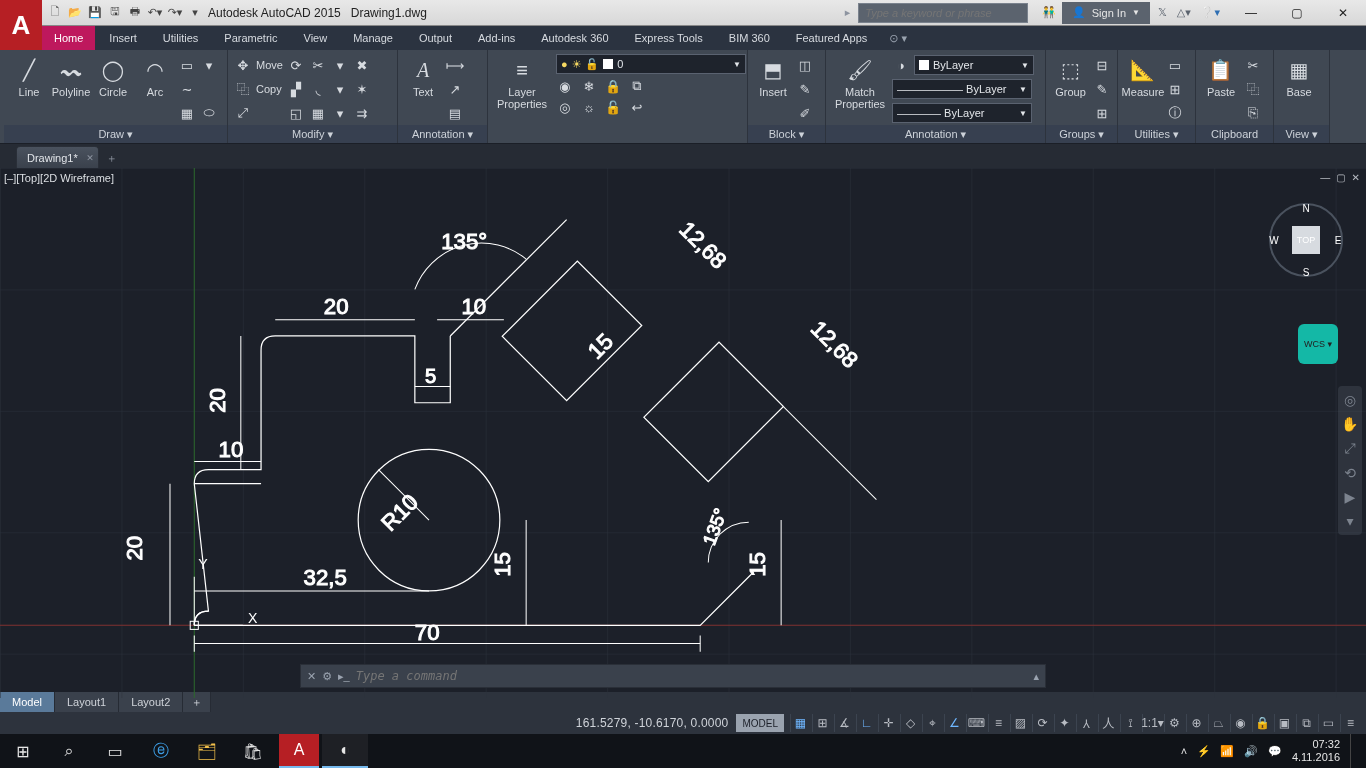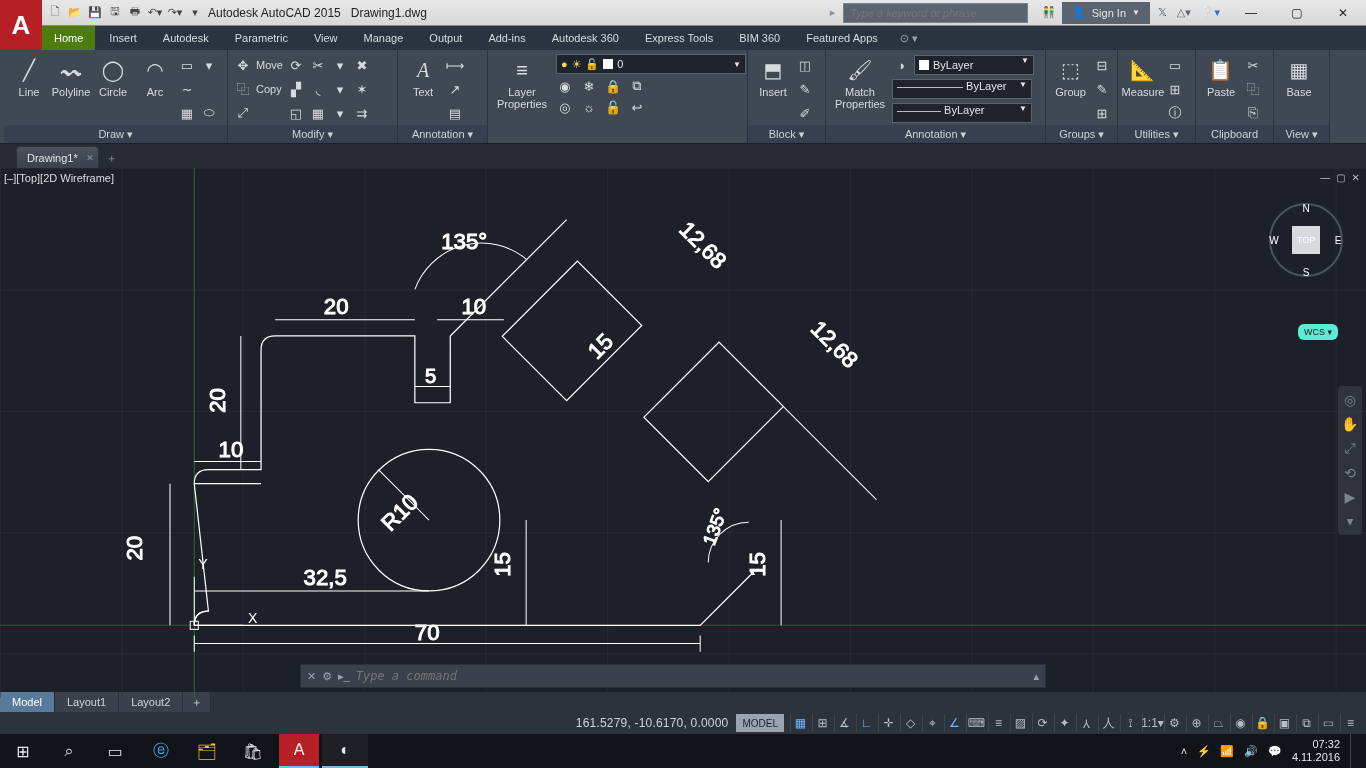--- a/index.html
+++ b/index.html
@@ -3,59 +3,59 @@
 <meta charset="utf-8">
 <style>
 * { box-sizing: border-box; margin: 0; padding: 0; font-family: 'Segoe UI', Tahoma, sans-serif; }
 body { width: 1366px; height: 768px; overflow: hidden; background: #1c2029; color: #ccc; font-size: 11px; }
 
 
 .titlebar { height: 26px; background: linear-gradient(#e8e8e8,#d8d8d8); display: flex; align-items: center; border-bottom: 1px solid #888; }
 .qat { display: flex; align-items: center; gap: 2px; padding: 0 4px; }
 .qat-btn { width: 18px; height: 18px; display: flex; align-items: center; justify-content: center; color: #444; font-size: 11px; }
 .title-center { flex: 1; text-align: left; color: #222; font-size: 12px; }
-.title-search { width: 185px; height: 20px; background: #5b636e; border: 1px solid #7a828d; color: #cfd3d9; font-style: italic; font-size: 11px; padding: 0 6px; margin: 0 8px; }
+.title-search { width: 170px; height: 20px; background: #5b636e; border: 1px solid #7a828d; color: #cfd3d9; font-style: italic; font-size: 11px; padding: 0 6px; margin: 0 8px; }
 .title-signin { display: flex; align-items: center; gap: 6px; background: #5b636e; height: 22px; padding: 0 10px; color: #e6e6e6; font-size: 11px; }
 .title-extras { display: flex; align-items: center; gap: 10px; padding: 0 8px; color: #5b636e; }
 .win-controls { display: flex; margin-left: auto; }
 .win-btn { width: 46px; height: 26px; display: flex; align-items: center; justify-content: center; color: #222; font-size: 12px; }
 
 
 .ribbon-tabs { height: 24px; background: #2b3340; display: flex; align-items: stretch; padding-left: 42px; gap: 2px; }
 .app-logo { position: absolute; top: 0; left: 0; width: 42px; height: 50px; background: #b61f24; color: #fff; display: flex; align-items: center; justify-content: center; font-size: 26px; font-weight: bold; z-index: 5; }
 .ribbon-tab { padding: 0 12px; display: flex; align-items: center; color: #d7dbe0; font-size: 11px; }
-.ribbon-tab.active { background: #4d7c0f; color: #fff; }
+.ribbon-tab.active { background: #be185d; color: #fff; }
 .ribbon-end { margin-left: 8px; display: flex; align-items: center; color: #9aa3af; font-size: 11px; gap: 4px; }
 
 
 .ribbon { height: 94px; background: #404853; display: flex; border-bottom: 1px solid #1b1f27; position: relative; padding-left: 4px;}
 .panel { display: flex; flex-direction: column; border-right: 1px solid #2d333d; }
 .panel-body { flex: 1; display: flex; align-items: flex-start; padding: 4px 6px 0; gap: 4px; }
 .panel-title { height: 18px; background: #374050; display: flex; align-items: center; justify-content: center; color: #cdd2d9; font-size: 11px; gap: 4px; }
 .big-btn { display: flex; flex-direction: column; align-items: center; color: #d7dbe0; font-size: 11px; width: 38px; gap: 2px; padding-top: 2px;}
 .big-btn .ico { width: 28px; height: 28px; display: flex; align-items: center; justify-content: center; font-size: 20px; color: #d7dbe0; }
 .small-grid { display: grid; grid-template-rows: repeat(3, 22px); gap: 2px; }
 .small-row { display: flex; align-items: center; gap: 4px; color: #d7dbe0; font-size: 11px; }
 .small-ico { width: 18px; height: 18px; display: inline-flex; align-items: center; justify-content: center; color: #d7dbe0; font-size: 13px; }
 .layer-combo { width: 190px; height: 20px; background: #1e232c; border: 1px solid #5a6270; display: flex; align-items: center; padding: 0 4px; gap: 4px; color: #e3e6ea; }
-.prop-combo { width: 120px; height: 20px; background: #1e232c; border: 1px solid #5a6270; display: flex; padding: 0 4px; color: #e3e6ea; justify-content: space-between; }
+.prop-combo { width: 120px; height: 20px; background: #1e232c; border: 1px solid #5a6270; display: flex; align-items: center; padding: 0 4px; color: #e3e6ea; justify-content: space-between; }
 
 
 .doc-tabs { height: 24px; background: #262b34; display: flex; align-items: flex-end; padding-left: 16px; gap: 2px; }
 .doc-tab { height: 22px; background: linear-gradient(#4a525e,#3a414c); border: 1px solid #2a2f38; border-bottom: none; padding: 0 20px 0 10px; display: flex; align-items: center; font-size: 11px; color: #e2e5e9; border-radius: 4px 4px 0 0; position: relative; justify-content: flex-end;}
 .doc-tab .x { position: absolute; right: 4px; color: #8d94a0; font-size: 9px;}
 .doc-add { width: 22px; height: 20px; display: flex; align-items: center; justify-content: center; color: #8d94a0; }
 
 
 .canvas-wrap { position: relative; height: 524px; background: #1c2029; }
 .vp-label { position: absolute; top: 4px; left: 4px; color: #dcdfe3; font-size: 11px; }
 .vp-ctrls { position: absolute; top: 4px; right: 6px; display: flex; gap: 6px; color: #b8bcc3; font-size: 10px;}
 .canvas { position: absolute; inset: 0; }
 .viewcube { position: absolute; top: 32px; right: 20px; width: 80px; height: 80px; display: flex; align-items: center; justify-content: center; }
-.wcs { position: absolute; top: 156px; right: 28px; background: #5eead4; color: #222; font-size: 9px; padding: 3px 6px; border-radius: 6px; }
+.wcs { position: absolute; top: 156px; right: 28px; background: #14b8a6; color: #222; font-size: 9px; padding: 15px 6px; border-radius: 6px; }
 .navbar { position: absolute; right: 4px; top: 218px; width: 24px; background: rgba(80,88,100,.35); border-radius: 4px; display: flex; flex-direction: column; align-items: center; gap: 8px; padding: 6px 0; }
 .navbar span { color: #7c838e; font-size: 14px; }
 .cmdline { position: absolute; bottom: 4px; left: 300px; right: 320px; height: 24px; background: #3a414c; border: 1px solid #2a2f38; display: flex; align-items: center; gap: 6px; padding: 0 6px; }
 .cmdline input { flex: 1; background: transparent; border: none; color: #aab0b9; font-style: italic; font-family: monospace; font-size: 12px; outline: none; }
 
 
 .layout-bar { height: 20px; background: #2d333d; display: flex; align-items: center; }
 .layout-tab { height: 20px; padding: 0 12px; display: flex; align-items: center; font-size: 11px; color: #cfd3d9; background: #3a414c; border-right: 1px solid #262b34; }
 .layout-tab.active { background: #5a7a9a; color: #fff; }
 
@@ -118,21 +118,21 @@
   <div class="win-controls">
     <div class="win-btn">—</div>
     <div class="win-btn">▢</div>
     <div class="win-btn">✕</div>
   </div>
 </div>
 
 <div class="ribbon-tabs">
   <div class="ribbon-tab active">Home</div>
   <div class="ribbon-tab">Insert</div>
-  <div class="ribbon-tab">Autodesk</div>
+  <div class="ribbon-tab">Utilities</div>
   <div class="ribbon-tab">Parametric</div>
   <div class="ribbon-tab">View</div>
   <div class="ribbon-tab">Manage</div>
   <div class="ribbon-tab">Output</div>
   <div class="ribbon-tab">Add-ins</div>
   <div class="ribbon-tab">Autodesk 360</div>
   <div class="ribbon-tab">Express Tools</div>
   <div class="ribbon-tab">BIM 360</div>
   <div class="ribbon-tab">Featured Apps</div>
   <div class="ribbon-end">⊙ ▾</div>

